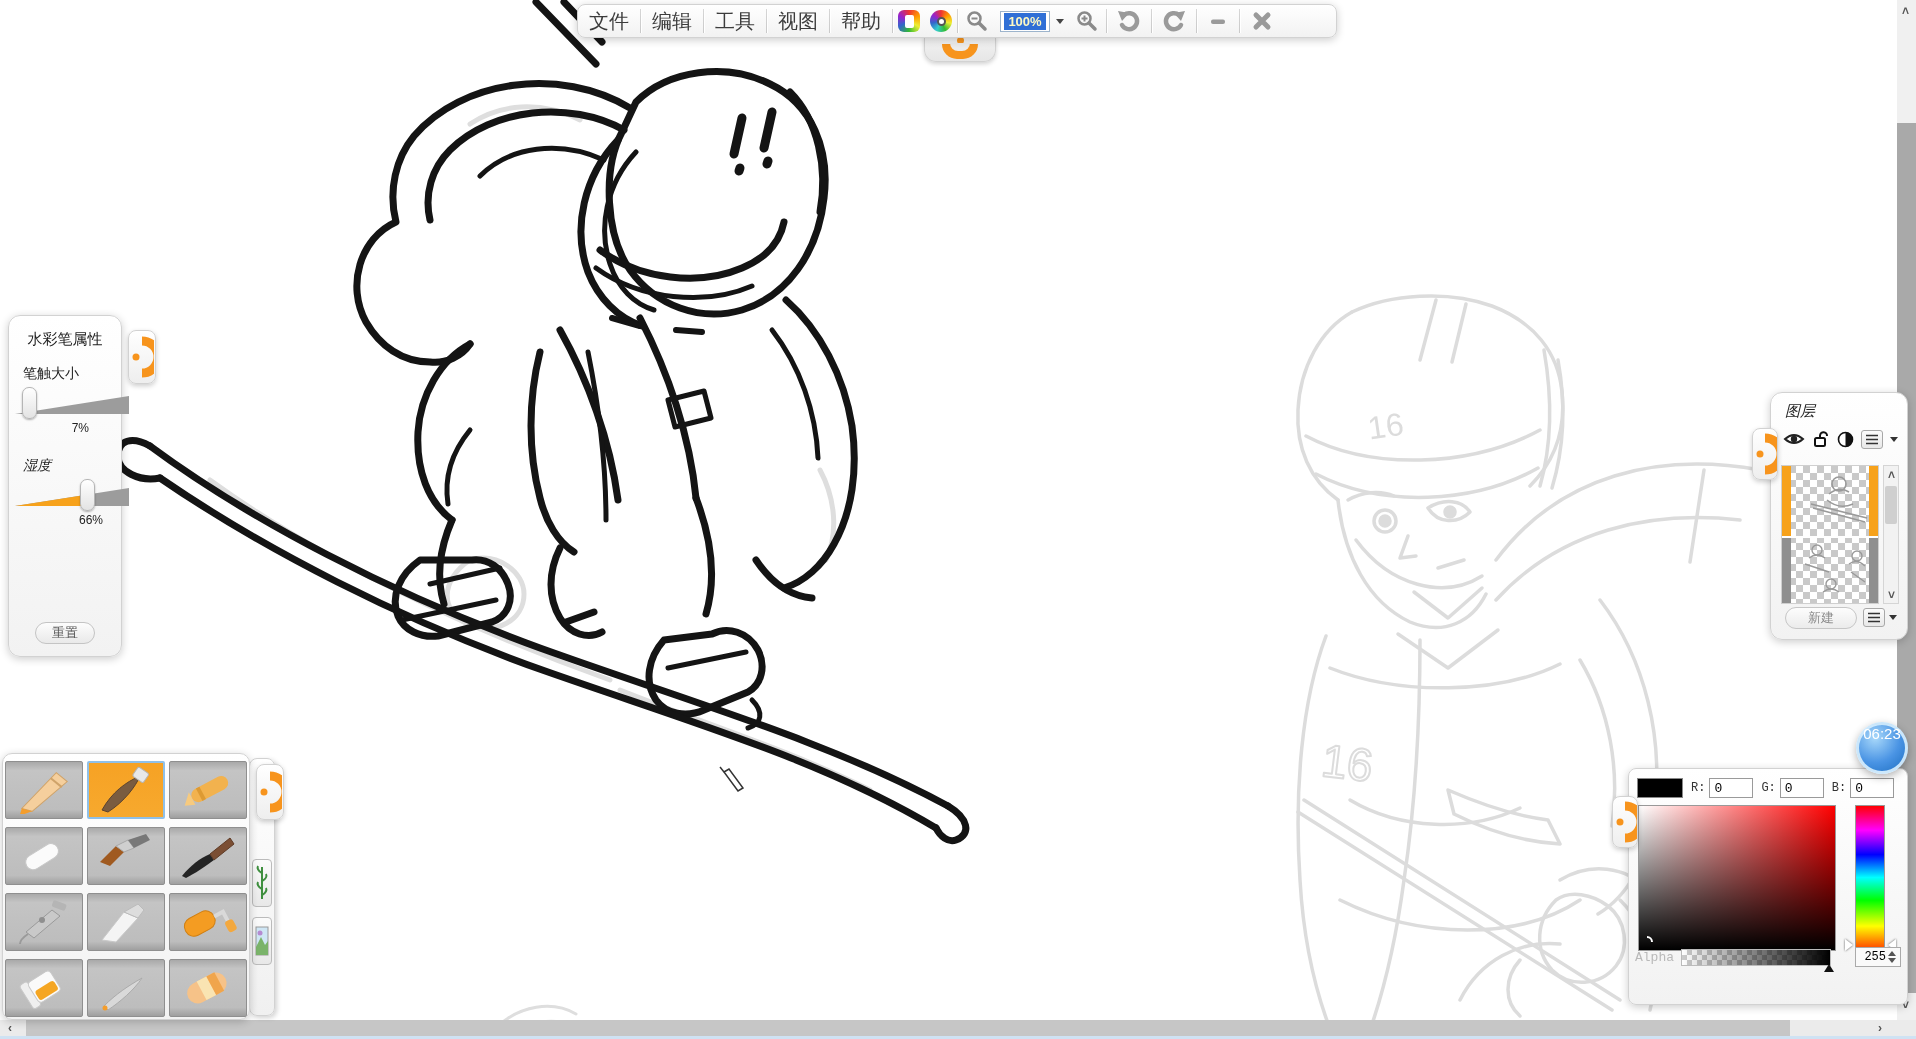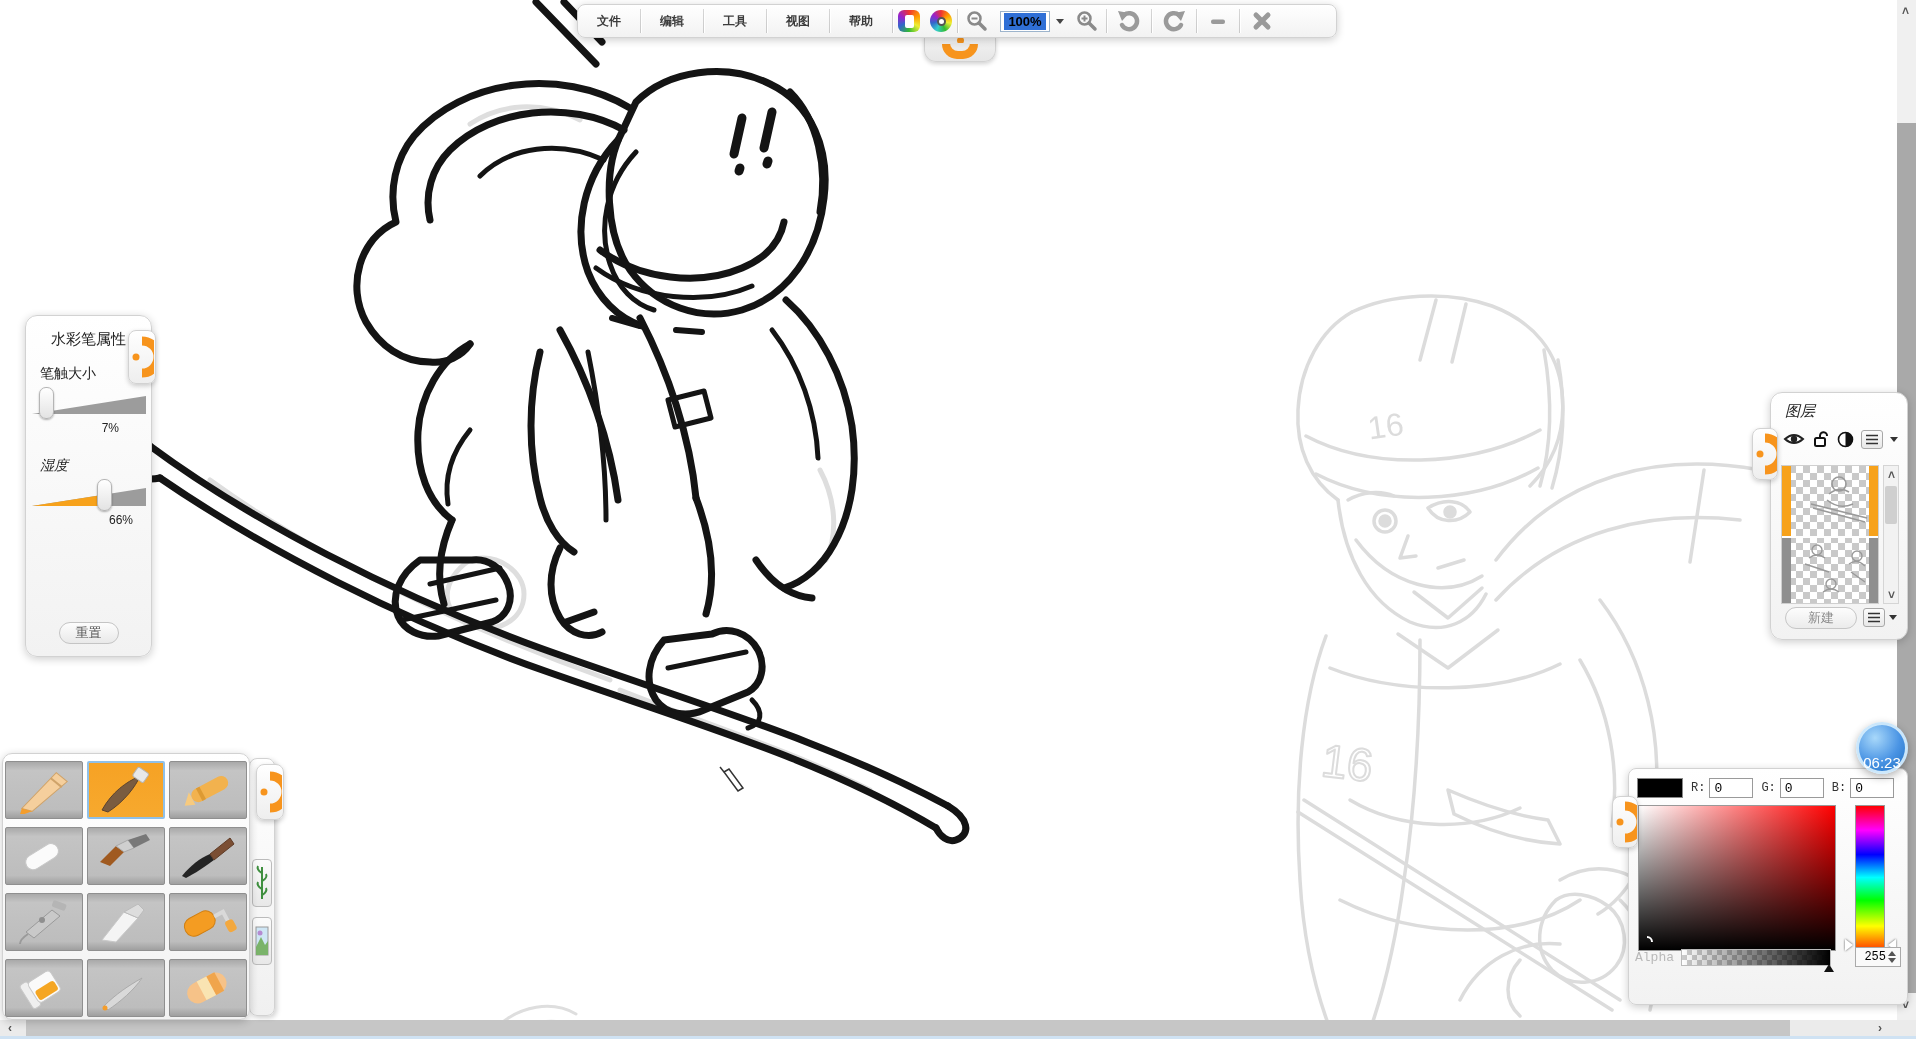--- a/index.html
+++ b/index.html
@@ -11,25 +11,25 @@
   .panel { position:absolute; background:linear-gradient(#ffffff,#f2f2f2);
            border:1px solid #d2d2d2; border-radius:12px;
            box-shadow:0 2px 8px rgba(0,0,0,.20); }
   .sep { width:1px; align-self:stretch; margin:4px 0;
          background:linear-gradient(#d6d6d6,#c9c9c9); box-shadow:1px 0 0 #fff; }
 
   
   #toolbar { left:577px; top:4px; width:760px; height:34px; display:flex; align-items:stretch;
              border-radius:8px; z-index:30; }
   .menu-item { width:62px; display:flex; align-items:center; justify-content:center;
-               font-size:12px; color:#3c3c3c; cursor:default;font-weight:bold; }
+               font-size:20px; color:#3c3c3c; cursor:default; }
   .tb-btn { width:38px; display:flex; align-items:center; justify-content:center; }
   #zoom-field { margin:6px 2px 6px 4px; width:50px; height:21px; background:#fff;
                 border:1px solid #9db4cc; display:flex; align-items:center; justify-content:center; }
-  #zoom-field span { background:#2f6fd6; color:#000000; font-size:13px; font-weight:bold;
+  #zoom-field span { background:#2f6fd6; color:#fef9c3; font-size:13px; font-weight:bold;
                      padding:1px 4px; line-height:15px; }
   #zoom-drop { width:16px; display:flex; align-items:center; justify-content:center; }
   .caret { width:0; height:0; border-left:4px solid transparent; border-right:4px solid transparent;
            border-top:5px solid #444; }
   
   #toolbar-tab { position:absolute; left:924px; top:36px; width:72px; height:26px;
                  background:linear-gradient(#f4f4f4,#e6e6e6); border:1px solid #d2d2d2; border-top:none;
                  border-radius:0 0 12px 12px; box-shadow:0 2px 4px rgba(0,0,0,.18);
                  display:flex; flex-direction:column; align-items:center; z-index:29; }
   #toolbar-tab .dot { width:7px; height:7px; border-radius:50%; background:#f7941d; margin-top:1px; }
@@ -37,21 +37,21 @@
                         margin-top:0; position:relative; }
   #toolbar-tab .smile::before { content:""; position:absolute; left:8px; top:-1px; width:20px; height:8px;
                         background:#ececec; border-radius:0 0 20px 20px; }
 
   
   .side-handle { position:absolute; background:linear-gradient(#ffffff,#eeeeee);
                  border:1px solid #d2d2d2; box-shadow:0 2px 5px rgba(0,0,0,.2);
                  display:flex; align-items:center; justify-content:center; }
 
   
-  #brush-panel { left:25px; top:315px; width:127px; height:342px; z-index:20; }
+  #brush-panel { left:8px; top:315px; width:114px; height:342px; z-index:20; }
   #brush-panel h3 { font-size:15px; font-weight:normal; color:#222; text-align:center; margin-top:14px; }
   .bp-label { font-size:14px; color:#222; margin:0 0 0 14px; }
   .slider { position:relative; height:32px; margin:4px 6px 0 6px; }
   .slider svg { position:absolute; left:0; top:0; }
   .slider .fill-clip { position:absolute; left:0; top:0; height:32px; overflow:hidden; }
   .slider .handle { position:absolute; top:0; width:15px; height:32px; border-radius:7px;
                     background:linear-gradient(#ffffff,#e3e3e3); border:1px solid #b5b5b5;
                     box-shadow:0 1px 2px rgba(0,0,0,.3); }
   .bp-value { font-size:12px; color:#222; text-align:right; margin:2px 32px 0 0; }
   #reset-btn { position:absolute; left:50%; transform:translateX(-50%); bottom:12px;
@@ -124,21 +124,21 @@
   #alpha-spin input { width:30px; border:none; background:transparent; font-size:12px; text-align:right;
                       font-family:"Liberation Mono", monospace; }
   .spin-arrows { display:flex; flex-direction:column; margin-left:2px; gap:2px; }
   .spin-arrows i { width:0; height:0; border-left:4px solid transparent; border-right:4px solid transparent; }
   .spin-up { border-bottom:5px solid #555; } .spin-down { border-top:5px solid #555; }
 
   
   #timer { position:absolute; left:1856px; top:722px; width:52px; height:52px; border-radius:50%;
            background:radial-gradient(circle at 35% 28%, #a8d8fa, #4a94e4 55%, #1e6fc2);
            border:3px solid rgba(210,235,252,.95); box-shadow:0 3px 8px rgba(0,0,0,.3);
-           display:flex; align-items:flex-end; justify-content:center; color:#fff; font-size:15px; z-index:40; }
+           display:flex; align-items:flex-start; justify-content:center; color:#fff; font-size:15px; z-index:40; }
 
   
   #vscroll { position:absolute; right:0; top:0; width:19px; height:1020px; background:#f0f0f0; z-index:5; }
   #vscroll .thumb { position:absolute; left:0; top:123px; width:19px; height:870px; background:#a9a9a9; }
   #hscroll { position:absolute; left:0; top:1020px; width:1916px; height:16px; background:#ebebeb; z-index:5; }
   #hscroll .thumb { position:absolute; left:26px; top:0; width:1764px; height:16px; background:#c6c6c6; }
   .scroll-arrow { position:absolute; color:#555; font-size:12px; font-weight:bold; }
   #bottom-strip { position:absolute; left:0; top:1036px; width:1916px; height:3px; background:#cfe2f3; z-index:6; }
 
   svg { display:block; }

